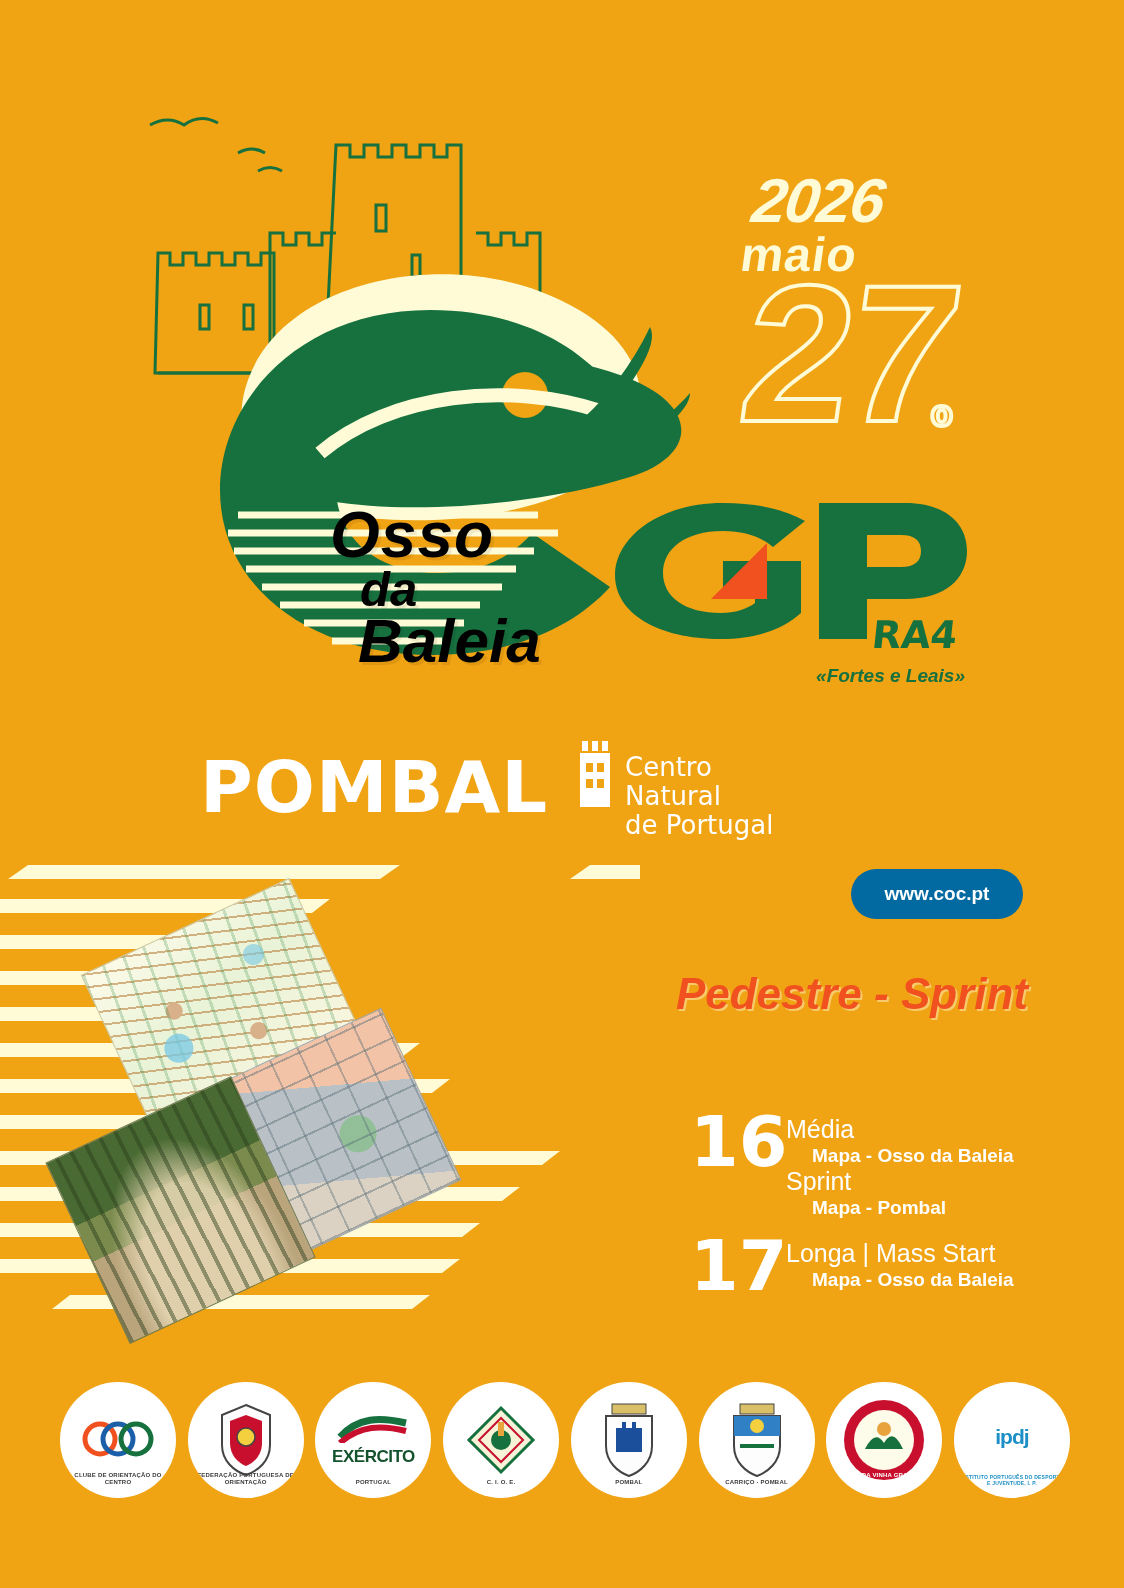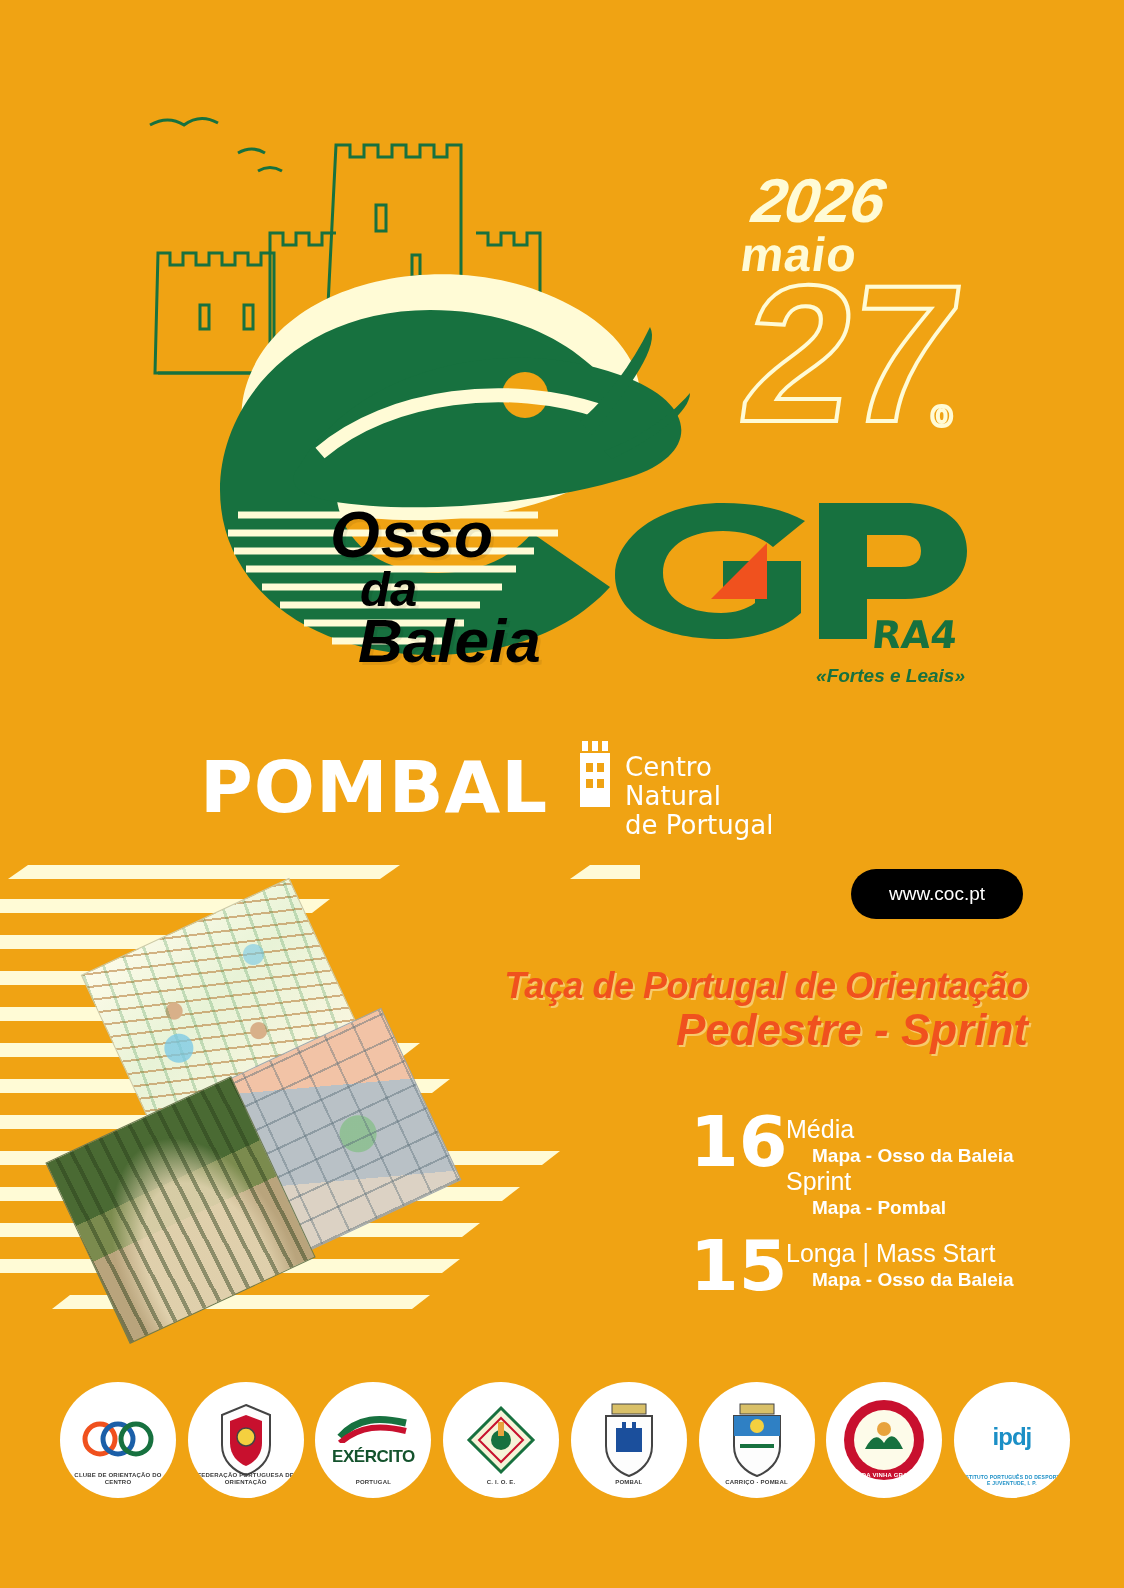--- a/index.html
+++ b/index.html
@@ -81,23 +81,23 @@
   .pombal-sub {
     position: absolute; left: 425px; top: 8px;
     font-size: 26px; color: #FFFFFF; line-height: 1.12;
     font-family: "DejaVu Sans", sans-serif;
   }
 
   
   .url-pill {
     position: absolute; left: 851px; top: 869px;
     width: 172px; height: 50px; border-radius: 25px;
-    background: #000000; color: #FFFFFF;
+    background: #0369a1; color: #FFFFFF;
     display: flex; align-items: center; justify-content: center;
-    font-size: 19px; font-weight: normal;
+    font-size: 19px; font-weight: bold;
     cursor: pointer;
   }
 
   
   .stripes { position: absolute; left: 0; top: 865px; width: 640px; height: 480px; }
 
   
   .photo { position: absolute; transform: rotate(-25deg); }
   .map-o {
     left: 108px; top: 918px; width: 230px; height: 180px;
@@ -321,38 +321,37 @@
         <polygon points="70,430 430,430 412,444 52,444"></polygon>
       </g>
     </svg>
   </div>
 
   <div class="photo map-o"></div>
   <div class="photo map-s"></div>
   <div class="photo photo-forest"></div>
 
   <div class="headline">
-    <div class="h1">Taça de Portugal de Orientação</div>
     <div class="h2">Pedestre - Sprint</div>
   </div>
 
   <div class="prog">
 
     <div class="prog-row">
       <div class="prog-day">16</div>
       <div class="prog-info">
         <div class="prog-disc">Média</div>
         <div class="prog-map">Mapa - Osso da Baleia</div>
         <div class="prog-disc">Sprint</div>
         <div class="prog-map">Mapa - Pombal</div>
       </div>
     </div>
 
     <div class="prog-row">
-      <div class="prog-day">15</div>
+      <div class="prog-day">17</div>
       <div class="prog-info">
         <div class="prog-disc">Longa | Mass Start</div>
         <div class="prog-map">Mapa - Osso da Baleia</div>
       </div>
     </div>
   </div>
 
   <div class="sponsors">
 
     <div class="sponsor">
@@ -421,20 +420,20 @@
         <circle cx="43" cy="43" r="40" fill="#c8102e"></circle>
         <circle cx="43" cy="43" r="30" fill="#fdfbe9"></circle>
         <path d="M24 52 q10 -20 19 -6 q9 -16 19 6 z" fill="#17713F"></path>
         <circle cx="43" cy="32" r="7" fill="#e8a33d"></circle>
       </svg>
       <div class="sp-label" style="color:#fff">VALE DA VINHA GRANDE · CLARAS</div>
     </div>
 
     <div class="sponsor">
       <div style="text-align:center;margin-top:-6px">
-        <div style="font-size:24px;font-weight:bold;color:#1b8fc6;letter-spacing:-1px">ipdj</div>
+        <div style="font-size:21px;font-weight:bold;color:#1b8fc6;letter-spacing:-1px">ipdj</div>
       </div>
       <div class="sp-label" style="color:#1b8fc6;font-size:5px">INSTITUTO PORTUGUÊS DO DESPORTO E JUVENTUDE, I. P.</div>
     </div>
 
   </div>
 
 </div>
 
 </body></html>

